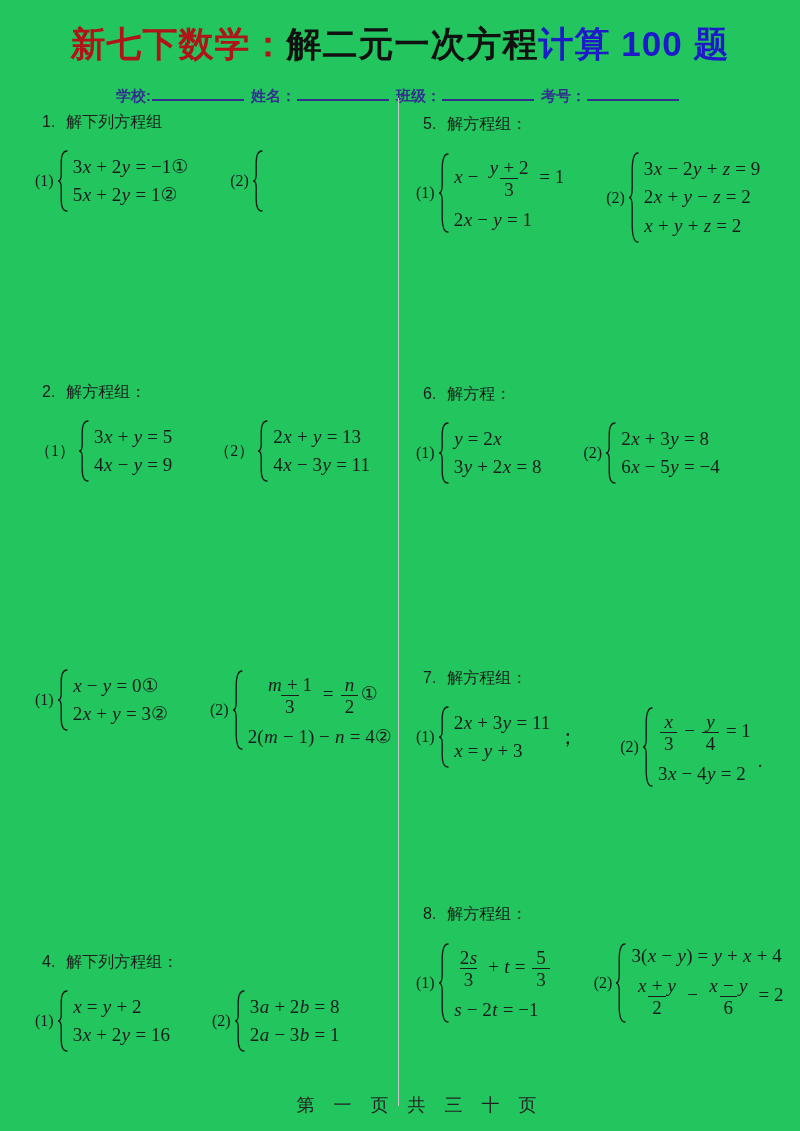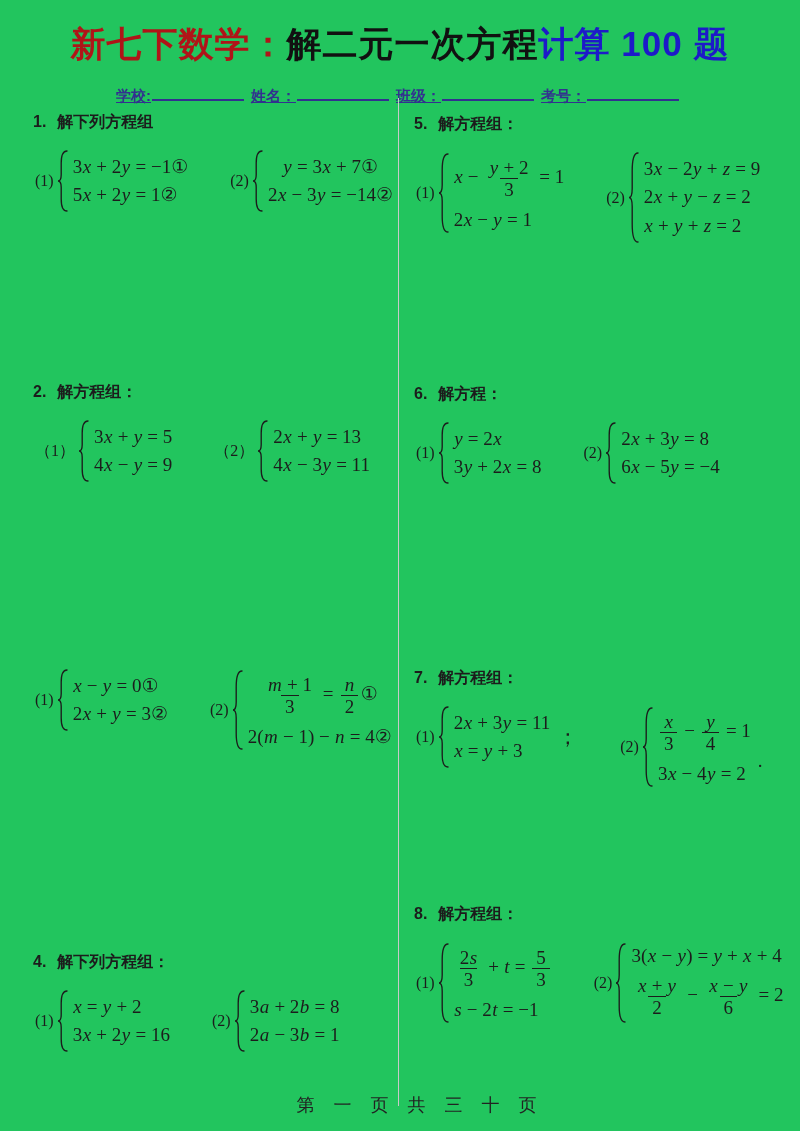--- a/index.html
+++ b/index.html
@@ -19,35 +19,35 @@
   .title .t-red  { color:#b01418; }
   .title .t-black{ color:#111111; }
   .title .t-blue { color:#1d1ac9; }
 
   
   .header-line {
     position:absolute; top:85px; left:0; width:100%;
     text-align:center; color:#32318f; font-weight:bold; font-size:15px;
     white-space:nowrap;
   }
-  .hfield { margin:16px 1px;text-decoration:underline; }
+  .hfield { margin:16px 1px; }
   .hblank {
     display:inline-block; width:92px; height:14px;
     border-bottom:2px solid #32318f; vertical-align:baseline; margin-right:6px;
   }
 
   
   .divider {
     position:absolute; left:398px; top:98px; width:1px; height:1008px;
     background:#c9c9c9;
   }
 
   
   .problem { position:absolute; }
-  .p-head { font-size:16px; font-weight:bold; white-space:nowrap; }
+  .p-head { font-size:16px; font-weight:normal; white-space:nowrap;margin-left:9px; }
   .p-head .p-num { display:inline-block; margin-right:11px; }
   .p-body { display:flex; align-items:flex-start; gap:42px; margin-top:17px; margin-left:2px; }
 
   .sys { display:flex; align-items:center; }
   .sys .sys-label {
     font-family:"Liberation Serif", serif; font-size:16px;
     margin-right:3px; white-space:pre;
   }
   .sys .brace { display:flex; align-items:center; margin-right:4px; }
   .sys .lines { display:flex; flex-direction:column; justify-content:flex-end; }
@@ -106,24 +106,20 @@
               <div class="mline"><span>5<i class="var">x</i> + 2<i class="var">y</i> = 1②</span></div>
             </div>
           </div>
           <div class="sys">
             <span class="sys-label">(2)</span>
             <span class="brace">
               <svg width="12" height="62">
                 <path d="M 10 1 Q 4.2 1 4.2 13.02 L 4.2 24.8 Q 4.2 31 1 31 Q 4.2 31 4.2 37.199999999999996 L 4.2 48.980000000000004 Q 4.2 61 10 61" fill="none" stroke="#1c1c1c" stroke-width="1.35" stroke-linecap="round"></path>
               </svg>
             </span>
-            <div class="lines center">
-              <div class="mline"><span><i class="var">y</i> = 3<i class="var">x</i> + 7①</span></div>
-              <div class="mline"><span>2<i class="var">x</i> − 3<i class="var">y</i> = −14②</span></div>
-            </div>
           </div>
         </div>
       </div>
       <div class="problem" style="left: 33px; top: 382px;">
         <div class="p-head"><span class="p-num">2.</span><span>解方程组：</span></div>
         <div class="p-body">
           <div class="sys">
             <span class="sys-label">（1）</span>
             <span class="brace">
               <svg width="12" height="62">

